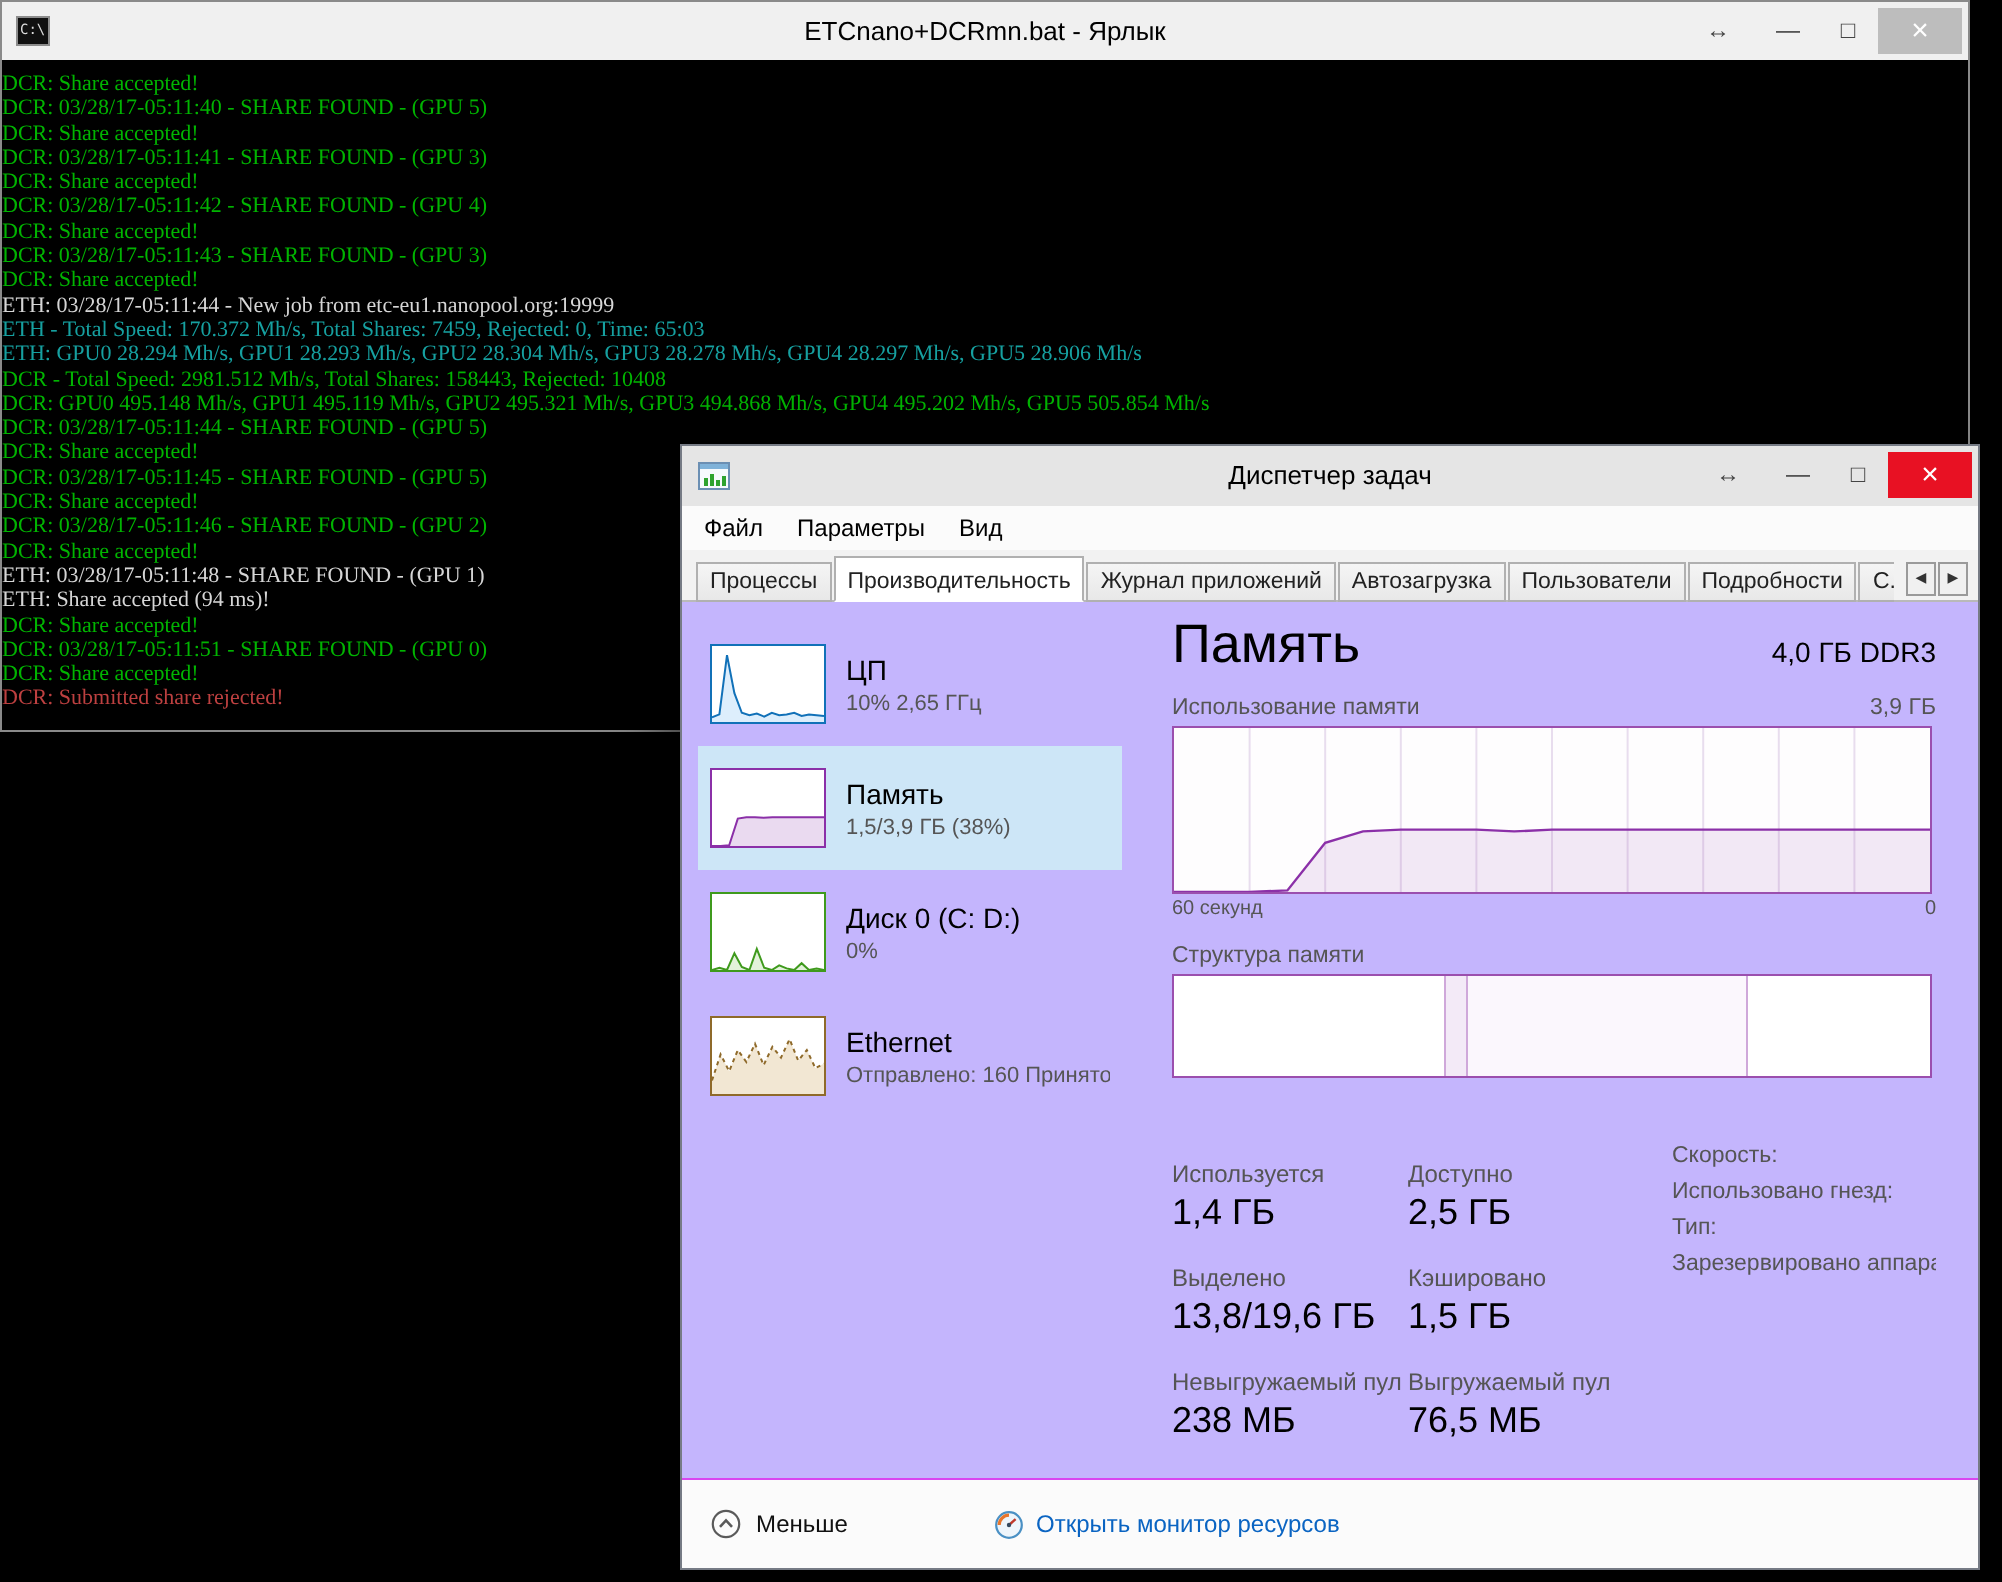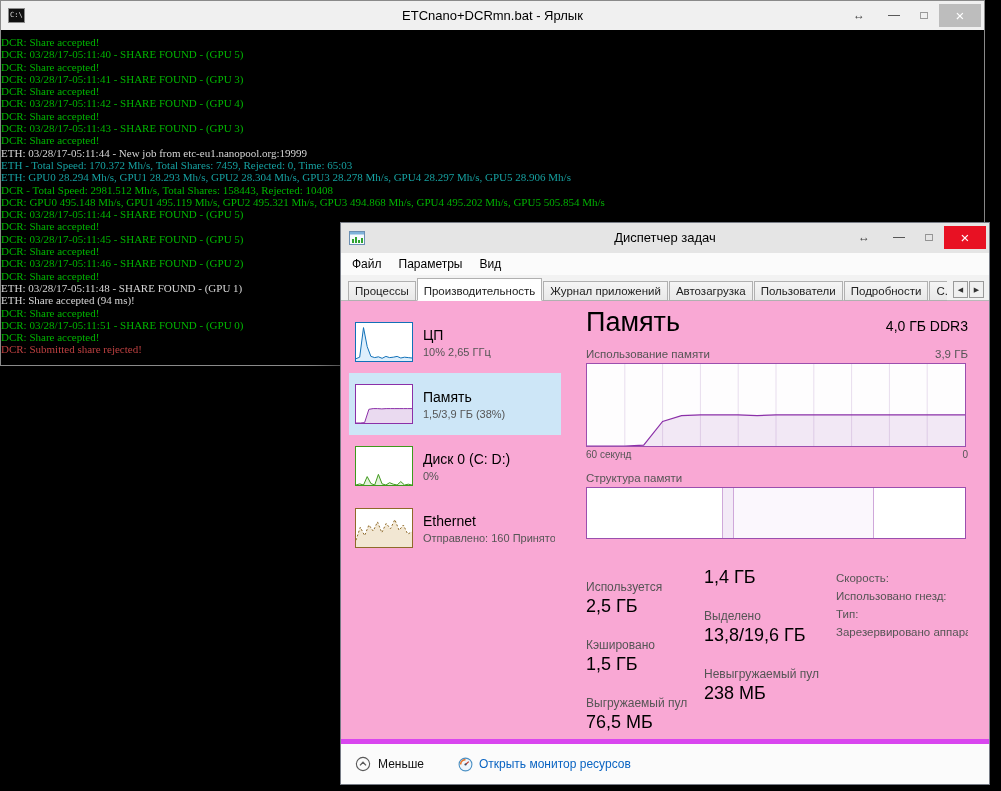--- a/index.html
+++ b/index.html
@@ -37,21 +37,21 @@
                padding-left:7px;box-sizing:border-box;}
   .tm-tabstrip::after{content:'';position:absolute;left:0;right:0;bottom:0;height:1px;background:#b9b9b9;}
   .tabs{display:flex;align-items:flex-end;overflow:hidden;margin-right:42px;}
   .tab{flex:none;position:relative;z-index:1;border:1px solid #b0b0b0;background:linear-gradient(#f5f5f5,#e8e8e8);
        font-size:11.5px;color:#222;padding:3px 6px;margin-right:1px;white-space:nowrap;cursor:default;}
   .tab.selected{z-index:2;background:#fff;border-bottom:1px solid #fff;padding-top:6px;}
   .tab-arrows{position:absolute;right:5px;bottom:3px;display:flex;gap:1px;z-index:3;}
   .tab-arrow{width:15px;height:17px;border:1px solid #9a9a9a;background:#f0f0f0;font-size:7px;
              line-height:16px;text-align:center;color:#333;box-sizing:border-box;}
 
-  .tm-content{position:absolute;top:78px;left:0;right:0;bottom:45px;background:#f9a8d4;overflow:hidden;}
+  .tm-content{position:absolute;top:78px;left:0;right:0;bottom:45px;background:#c4b5fd;overflow:hidden;}
 
   
   .tm-sidebar{position:absolute;left:8px;top:10px;width:212px;}
   .side-item{height:62px;display:flex;align-items:center;padding-left:6px;box-sizing:border-box;}
   .side-item.selected{background:#cde6f7;}
   .side-chart{width:58px;height:40px;border:1px solid;background:#fff;flex:none;box-sizing:border-box;overflow:hidden;}
   .side-text{margin-left:10px;width:132px;overflow:hidden;}
   .side-name{font-size:14px;color:#000;white-space:nowrap;}
   .side-sub{font-size:11px;color:#555;margin-top:3px;white-space:nowrap;overflow:hidden;}
 
@@ -67,22 +67,22 @@
   .comp-bar{margin-top:3px;width:380px;height:52px;border:1px solid #9b4fae;box-sizing:border-box;display:flex;}
   .comp-seg{height:100%;border-right:1px solid #cfa8da;box-sizing:border-box;}
   .comp-seg:last-child{border-right:none;}
   .stats{position:absolute;left:0;top:264px;display:grid;grid-template-columns:118px 160px;}
   .stat-label{font-size:12px;color:#555;padding-top:15px;}
   .stat-value{font-size:18px;color:#000;padding-top:2px;white-space:nowrap;}
   .details{position:absolute;left:250px;top:268px;width:132px;overflow:hidden;}
   .detail-line{font-size:11.5px;color:#555;line-height:18px;white-space:nowrap;overflow:hidden;}
 
   
-  .tm-footer{position:absolute;bottom:0;left:0;right:0;height:45px;border-top:5px solid #d946ef;
-             background:#fbfbfb;display:flex;align-items:center;padding-left:14px;box-sizing:border-box;}
+  .tm-footer{position:absolute;bottom:0;left:0;right:0;height:45px;border-top:1px solid #d946ef;
+             background:#fbfbfb;display:flex;align-items:center;padding-left:14px;box-sizing:border-box;gap:39px;}
   .less-btn{display:flex;align-items:center;gap:7px;font-size:12px;color:#111;cursor:default;}
   .rm-link{display:flex;align-items:center;gap:6px;font-size:12px;color:#0a64c2;margin-left:34px;cursor:default;}
 </style>
 </head>
 <body>
 
 <div class="cmd-window">
   <div class="cmd-titlebar">
     <div class="cmd-icon">
       <span>C:\</span>
@@ -239,20 +239,21 @@
       <div class="comp-label">Структура памяти</div>
       <div class="comp-bar" id="composition">
           <div class="comp-seg" style="width: 36%; background: rgb(255, 255, 255);"></div>
           <div class="comp-seg" style="width: 3%; background: rgb(243, 234, 247);"></div>
           <div class="comp-seg" style="width: 37%; background: rgb(251, 247, 253);"></div>
           <div class="comp-seg" style="width: 24%; background: rgb(255, 255, 255);"></div>
         </div>
 
       <div class="stats" id="stats">
           <div class="stat-label">Используется</div>
+          <div class="stat-label">Доступно</div>
           <div class="stat-value">1,4 ГБ</div>
           <div class="stat-value">2,5 ГБ</div>
           <div class="stat-label">Выделено</div>
           <div class="stat-label">Кэшировано</div>
           <div class="stat-value">13,8/19,6 ГБ</div>
           <div class="stat-value">1,5 ГБ</div>
           <div class="stat-label">Невыгружаемый пул</div>
           <div class="stat-label">Выгружаемый пул</div>
           <div class="stat-value">238 МБ</div>
           <div class="stat-value">76,5 МБ</div>

